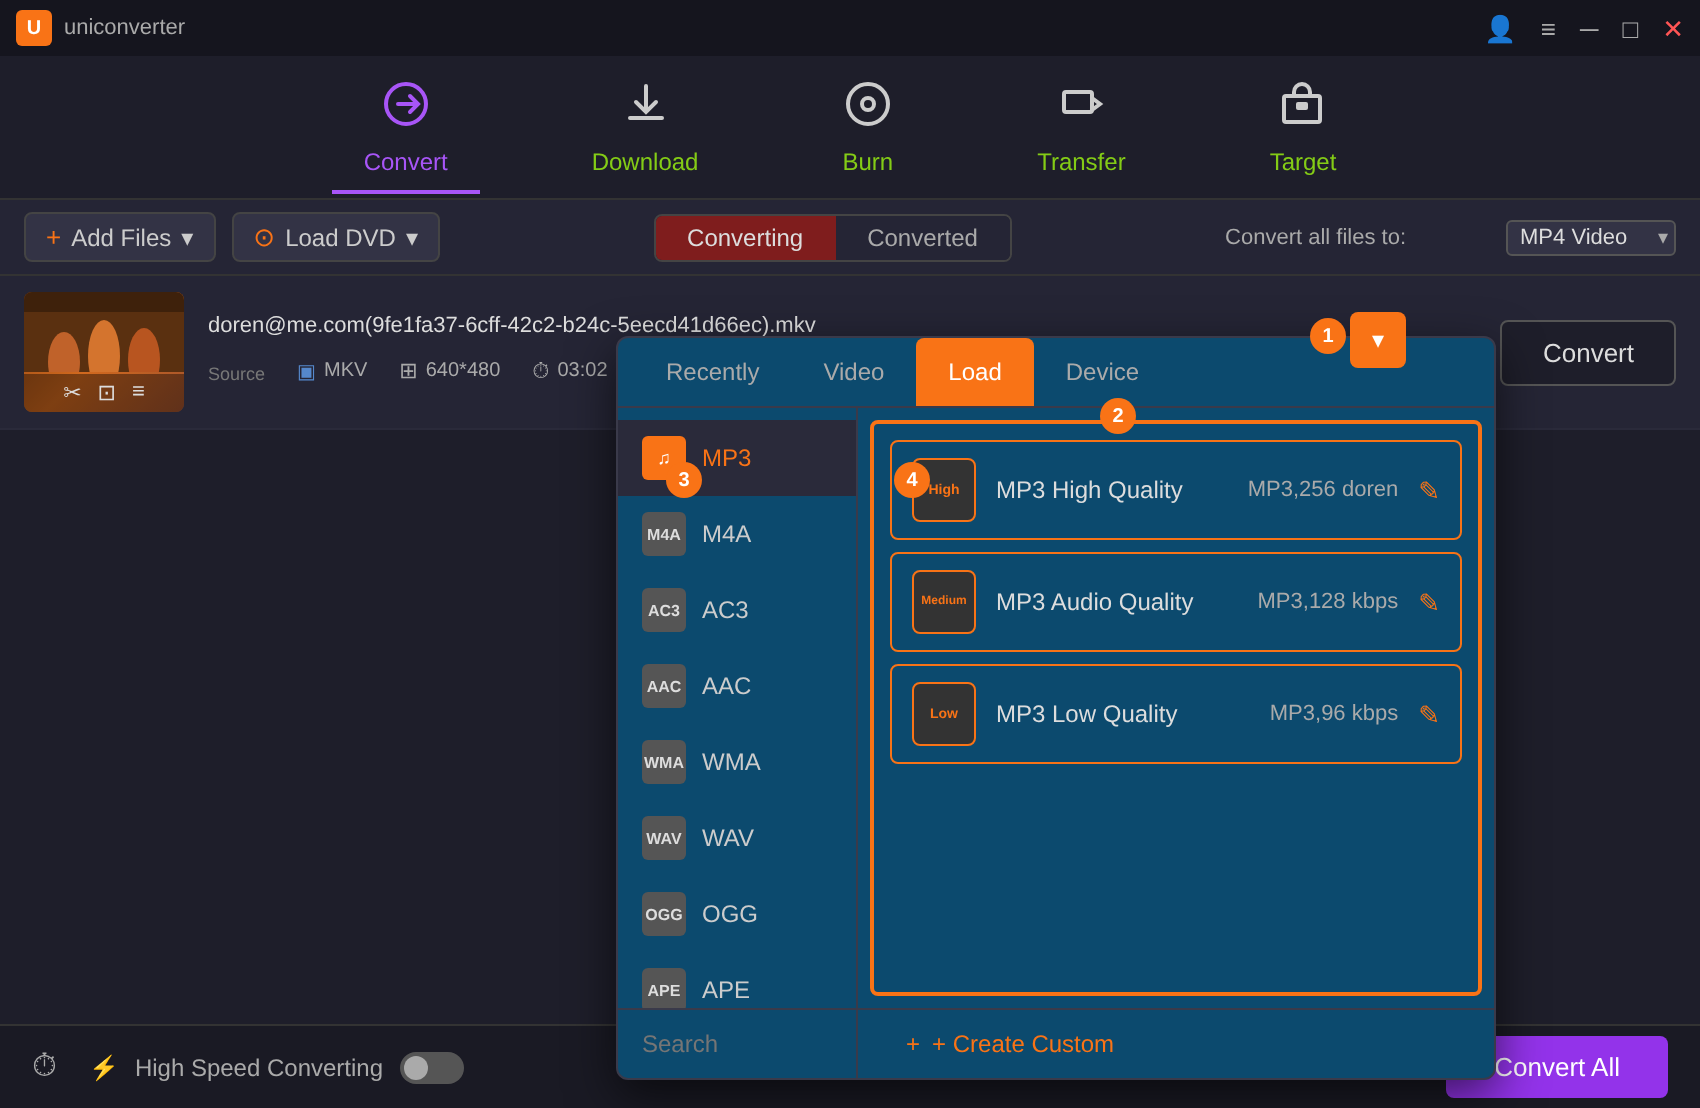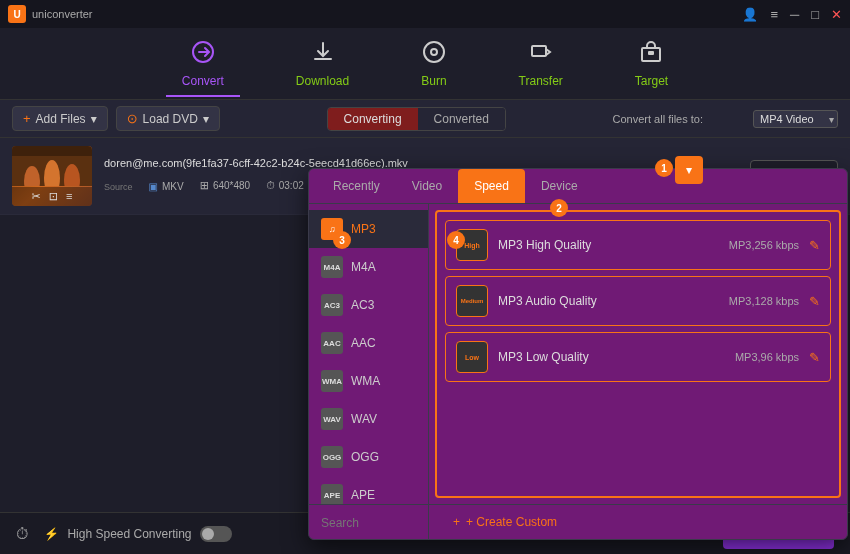--- a/index.html
+++ b/index.html
@@ -238,22 +238,22 @@
       font-size: 13px;
       padding: 8px 20px;
       cursor: pointer;
     }
 
     
     .dropdown-overlay {
       position: absolute;
       top: 168px;
       left: 308px;
-      width: 540px;
-      background: #701a75;
+      width: 440px;
+      background: #0c4a6e;
       border: 1px solid #3a3a4a;
       border-radius: 6px;
       box-shadow: 0 8px 24px rgba(0,0,0,0.6);
       z-index: 100;
     }
 
     
     .expand-btn {
       position: absolute;
       top: 156px;
@@ -696,21 +696,21 @@
 <div class="dropdown-overlay">
 
   <div class="dropdown-tabs">
     <div class="dropdown-tab">
       <span>Recently</span>
     </div>
     <div class="dropdown-tab">
       <span>Video</span>
     </div>
     <div class="dropdown-tab active">
-      <span>Speed</span>
+      <span>Load</span>
     </div>
     <div class="dropdown-tab">
       <span>Device</span>
     </div>
   </div>
 
   <div class="dropdown-body">
 
     <div class="format-list">
       <div class="format-item selected">
@@ -747,21 +747,21 @@
       </div>
     </div>
 
     <div class="quality-list">
 
       <div class="quality-item">
         <div class="quality-badge">
           <span style="font-size:7px;color:#f97316;">High</span>
         </div>
         <span class="quality-name">MP3 High Quality</span>
-        <span class="quality-spec">MP3,256 kbps</span>
+        <span class="quality-spec">MP3,256 doren</span>
         <span class="quality-edit">✎</span>
       </div>
 
       <div class="quality-item">
         <div class="quality-badge">
           <span style="font-size:6px;color:#f97316;">Medium</span>
         </div>
         <span class="quality-name">MP3 Audio Quality</span>
         <span class="quality-spec">MP3,128 kbps</span>
         <span class="quality-edit">✎</span>

